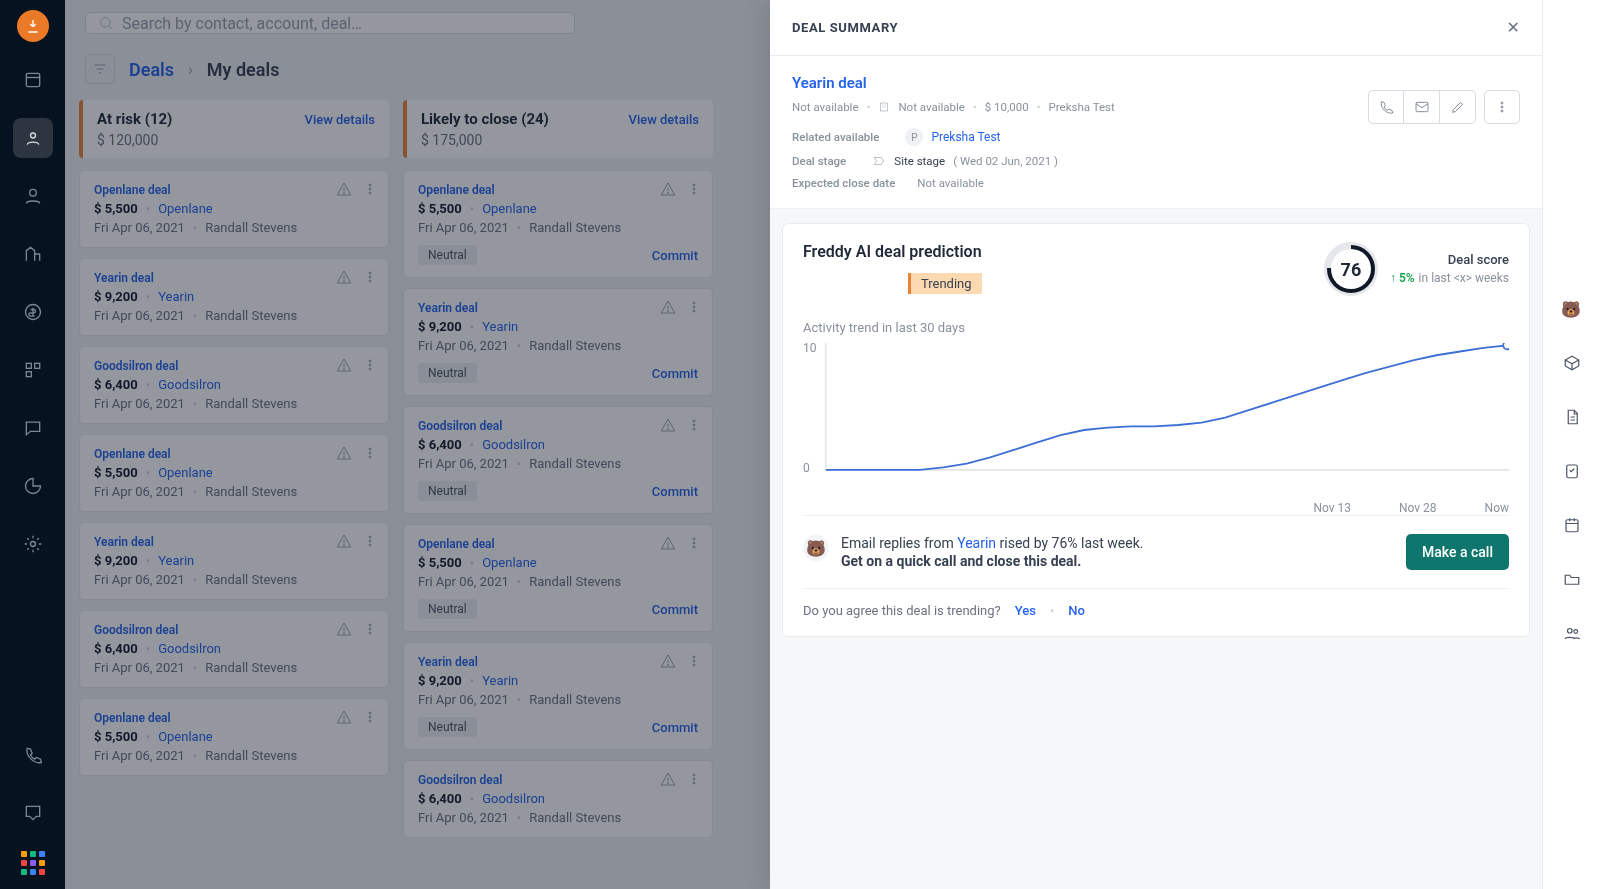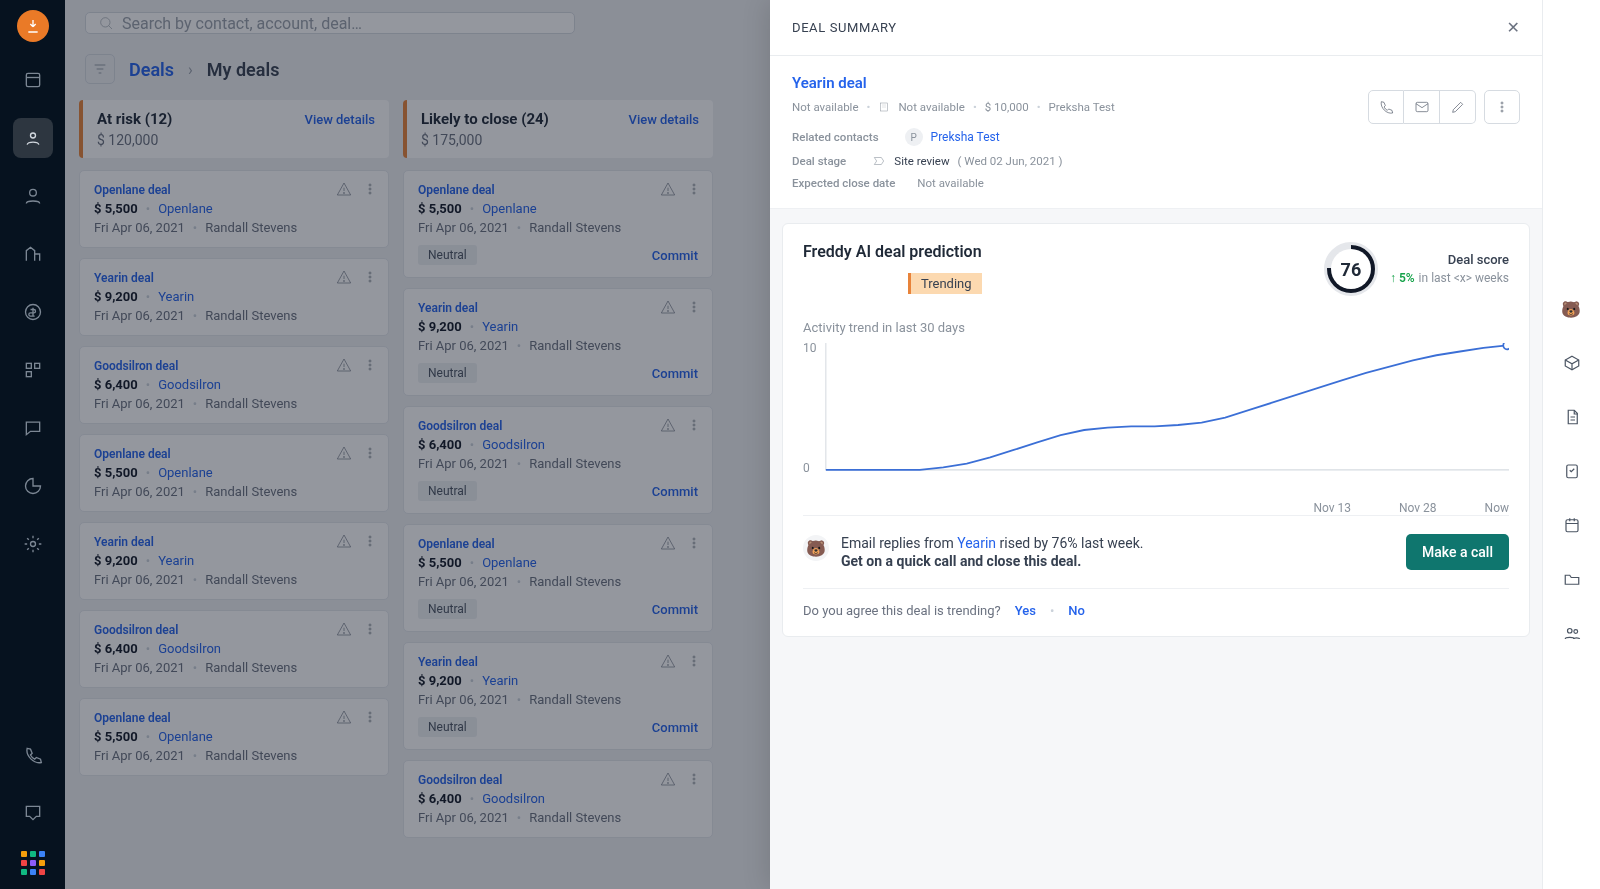--- a/index.html
+++ b/index.html
@@ -45,21 +45,21 @@
   .card .tagrow{display:flex;justify-content:space-between;align-items:center;margin-top:10px;}
   .tag{background:#edf0f3;color:#4b5563;font-size:12px;padding:3px 10px;border-radius:3px;}
   .commit{color:#2563eb;font-size:13px;font-weight:500;}
 
   
   .dim{position:absolute;left:65px;right:0;top:0;bottom:0;background:rgba(17,24,39,.45);}
 
   
   .panel{position:absolute;right:140px;top:0;bottom:0;width:715px;background:#fff;box-shadow:-4px 0 24px rgba(0,0,0,.12);display:flex;flex-direction:column;}
   .phead{display:flex;justify-content:space-between;align-items:center;padding:18px 22px;border-bottom:1px solid #e9ecef;}
-  .phead .ttl{font-weight:400;letter-spacing:.6px;font-size:13px;color:#374151;}
+  .phead .ttl{font-weight:700;letter-spacing:.6px;font-size:13px;color:#374151;}
   .phead .close{color:#6b7280;cursor:pointer;}
 
   .summary{display:flex;gap:18px;padding:18px 22px;border-bottom:1px solid #eef0f3;}
   .thumb{width:124px;height:124px;background:#b9dfe2;display:flex;align-items:center;justify-content:center;font-size:40px;font-weight:500;color:#5aa3ab;border-radius:2px;}
   .sumright{flex:1;display:flex;flex-direction:column;gap:8px;}
   .dealname{color:#2563eb;font-weight:600;font-size:15px;}
   .metarow{font-size:11.5px;color:#8a929c;display:flex;align-items:center;gap:8px;}
   .metarow .sep{color:#cbd2da;}
   .metarow .lbl{color:#8a929c;font-weight:500;}
   .pill{background:#eef0f3;border-radius:50%;width:18px;height:18px;display:inline-flex;align-items:center;justify-content:center;font-size:10px;color:#8a929c;}
@@ -600,32 +600,32 @@
             <rect x="5" y="4" width="14" height="16"></rect>
             <path d="M9 8h2M13 8h2M9 12h2M13 12h2"></path>
           </svg>
         <span>Not available</span>
           <span class="sep">•</span>
         <span>$ 10,000</span>
           <span class="sep">•</span>
         <span>Preksha Test</span>
       </div>
       <div class="metarow" style="margin-top:6px">
-        <span class="lbl">Related contacts</span>
+        <span class="lbl">Related available</span>
         <span style="width:10px"></span>
         <span class="pill">P</span>
         <span class="contactlink">Preksha Test</span>
       </div>
       <div class="metarow">
         <span class="lbl">Deal stage</span>
         <span style="width:10px"></span>
         <svg width="14" height="14" viewBox="0 0 24 24" stroke="#8a929c" fill="none">
             <path d="M4 6h12l4 6-4 6H4l4-6z"></path>
           </svg>
-        <span style="color:#374151">Site review</span>
+        <span style="color:#374151">Site stage</span>
         <span>( Wed 02 Jun, 2021 )</span>
       </div>
       <div class="metarow">
         <span class="lbl">Expected close date</span>
         <span style="width:6px"></span>
         <span>Not available</span>
       </div>
     </div>
   </div>
 

